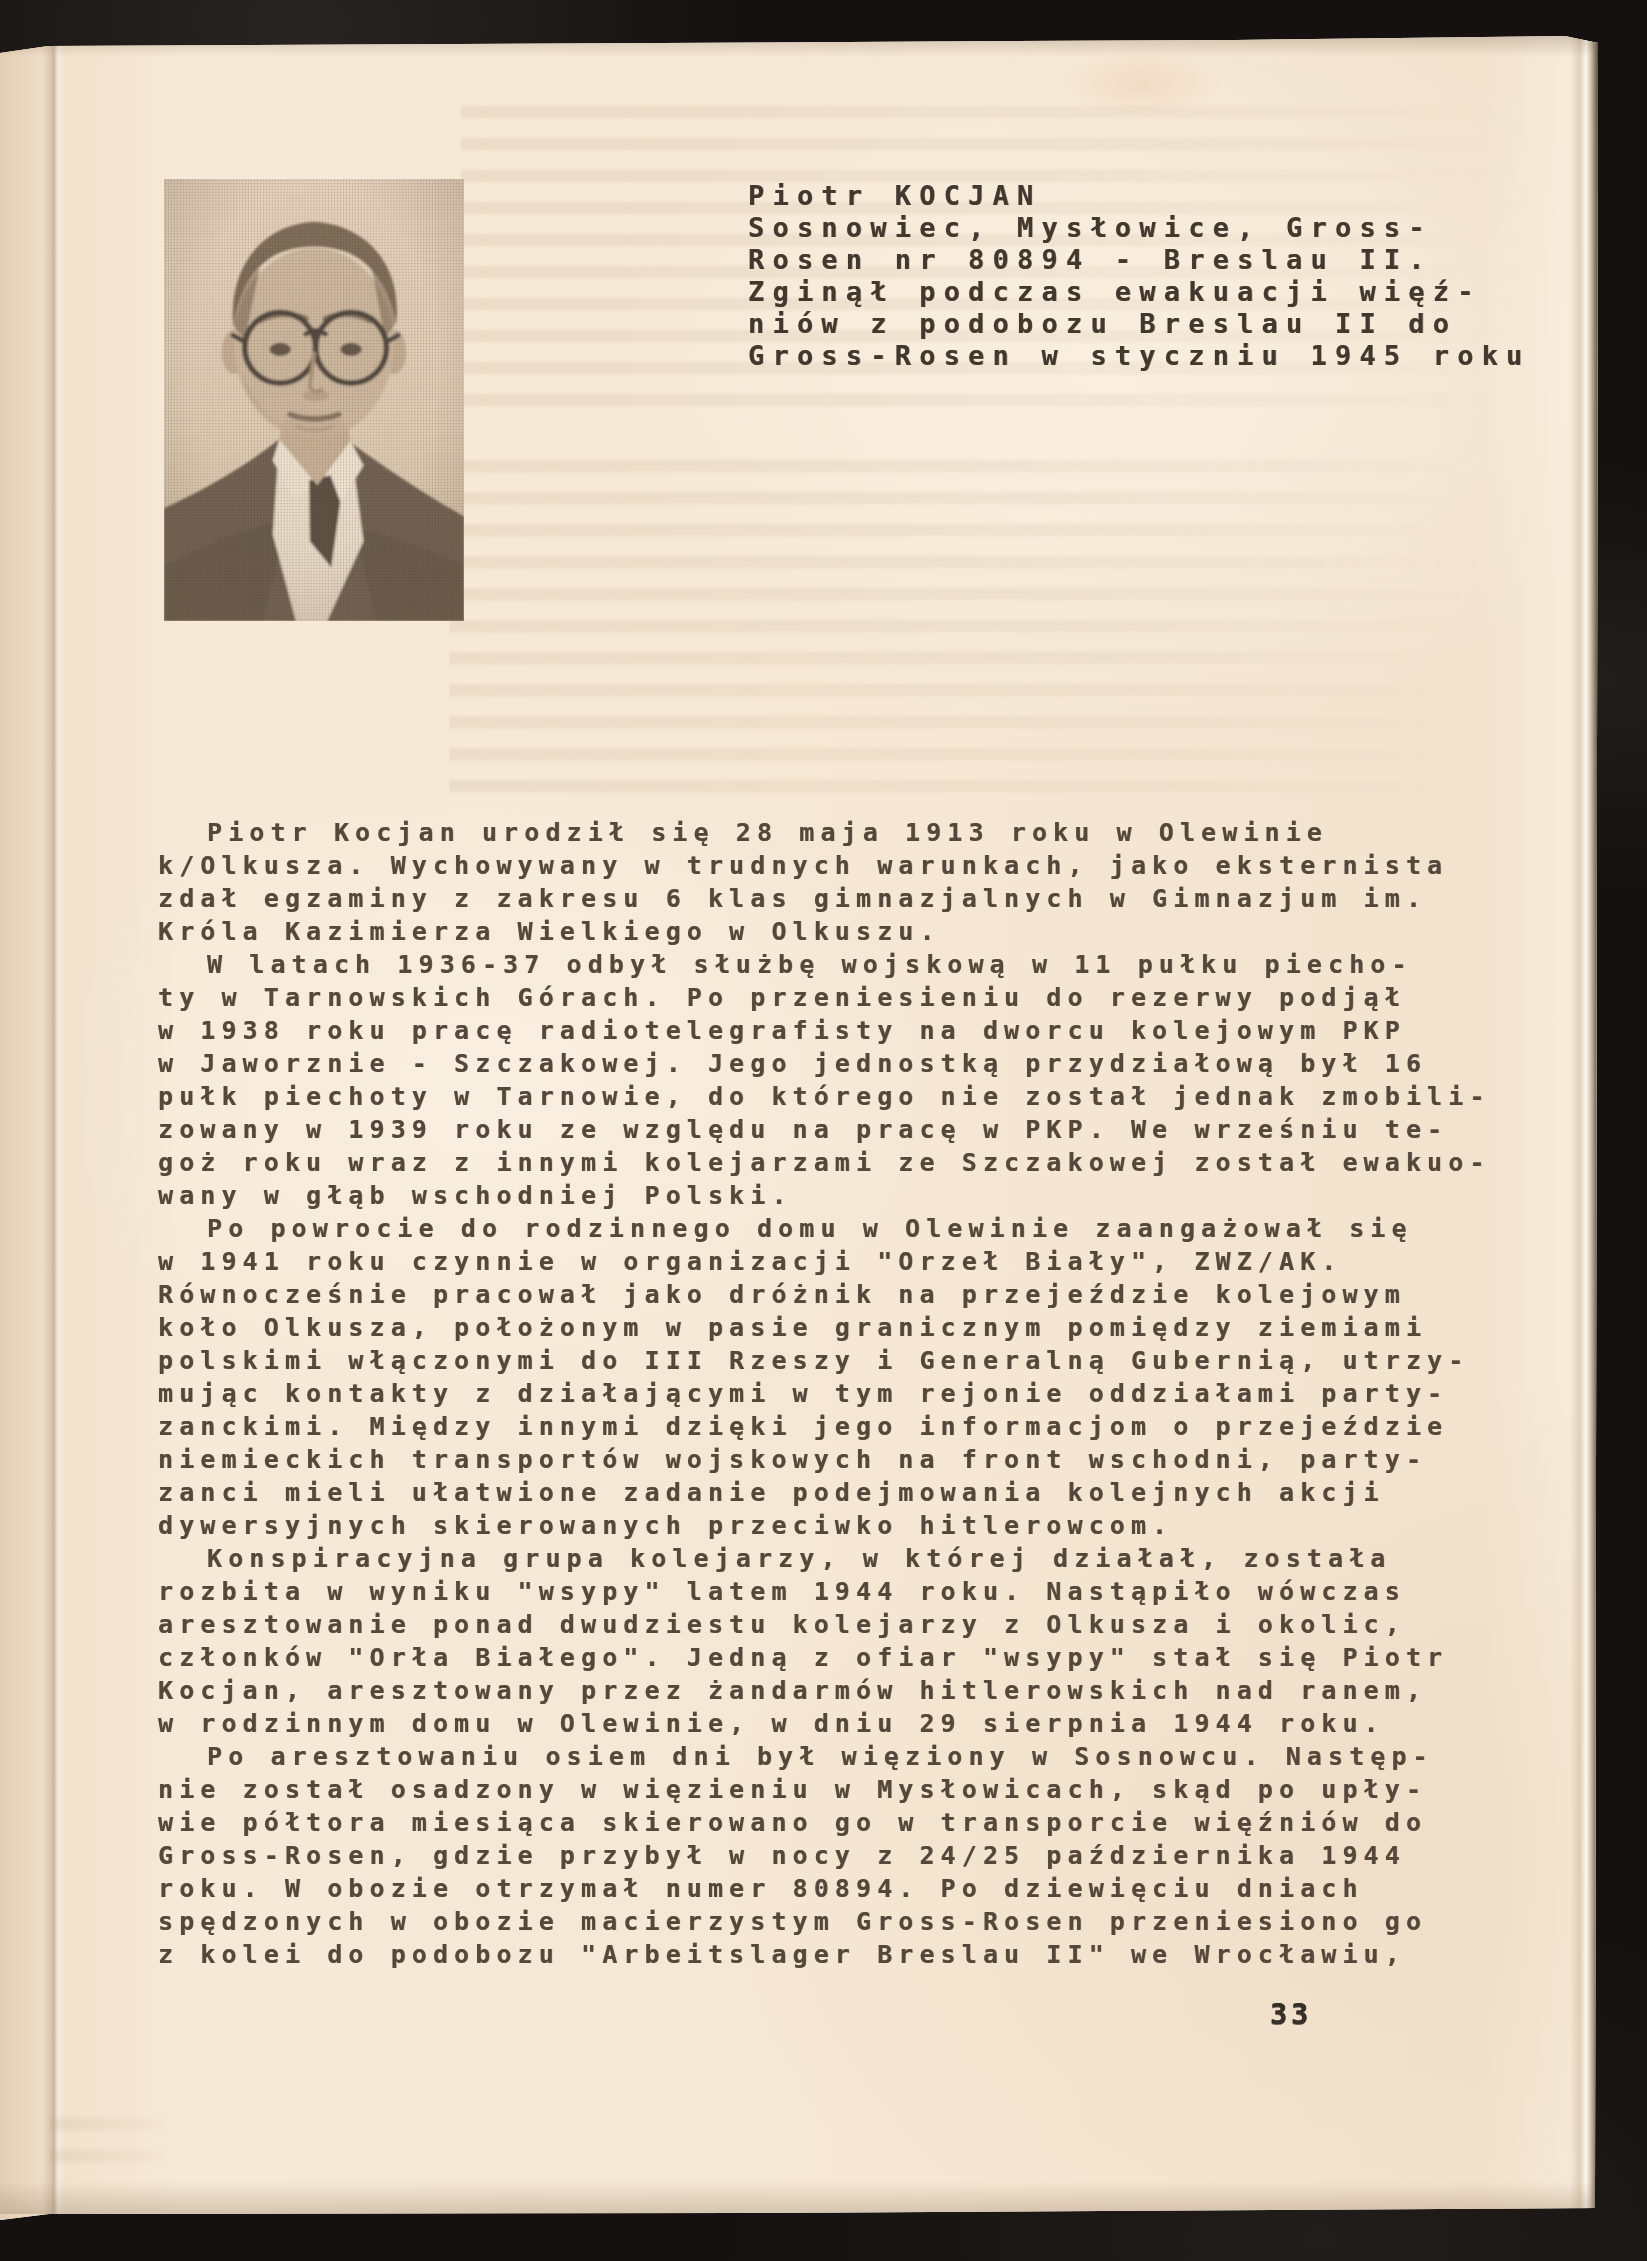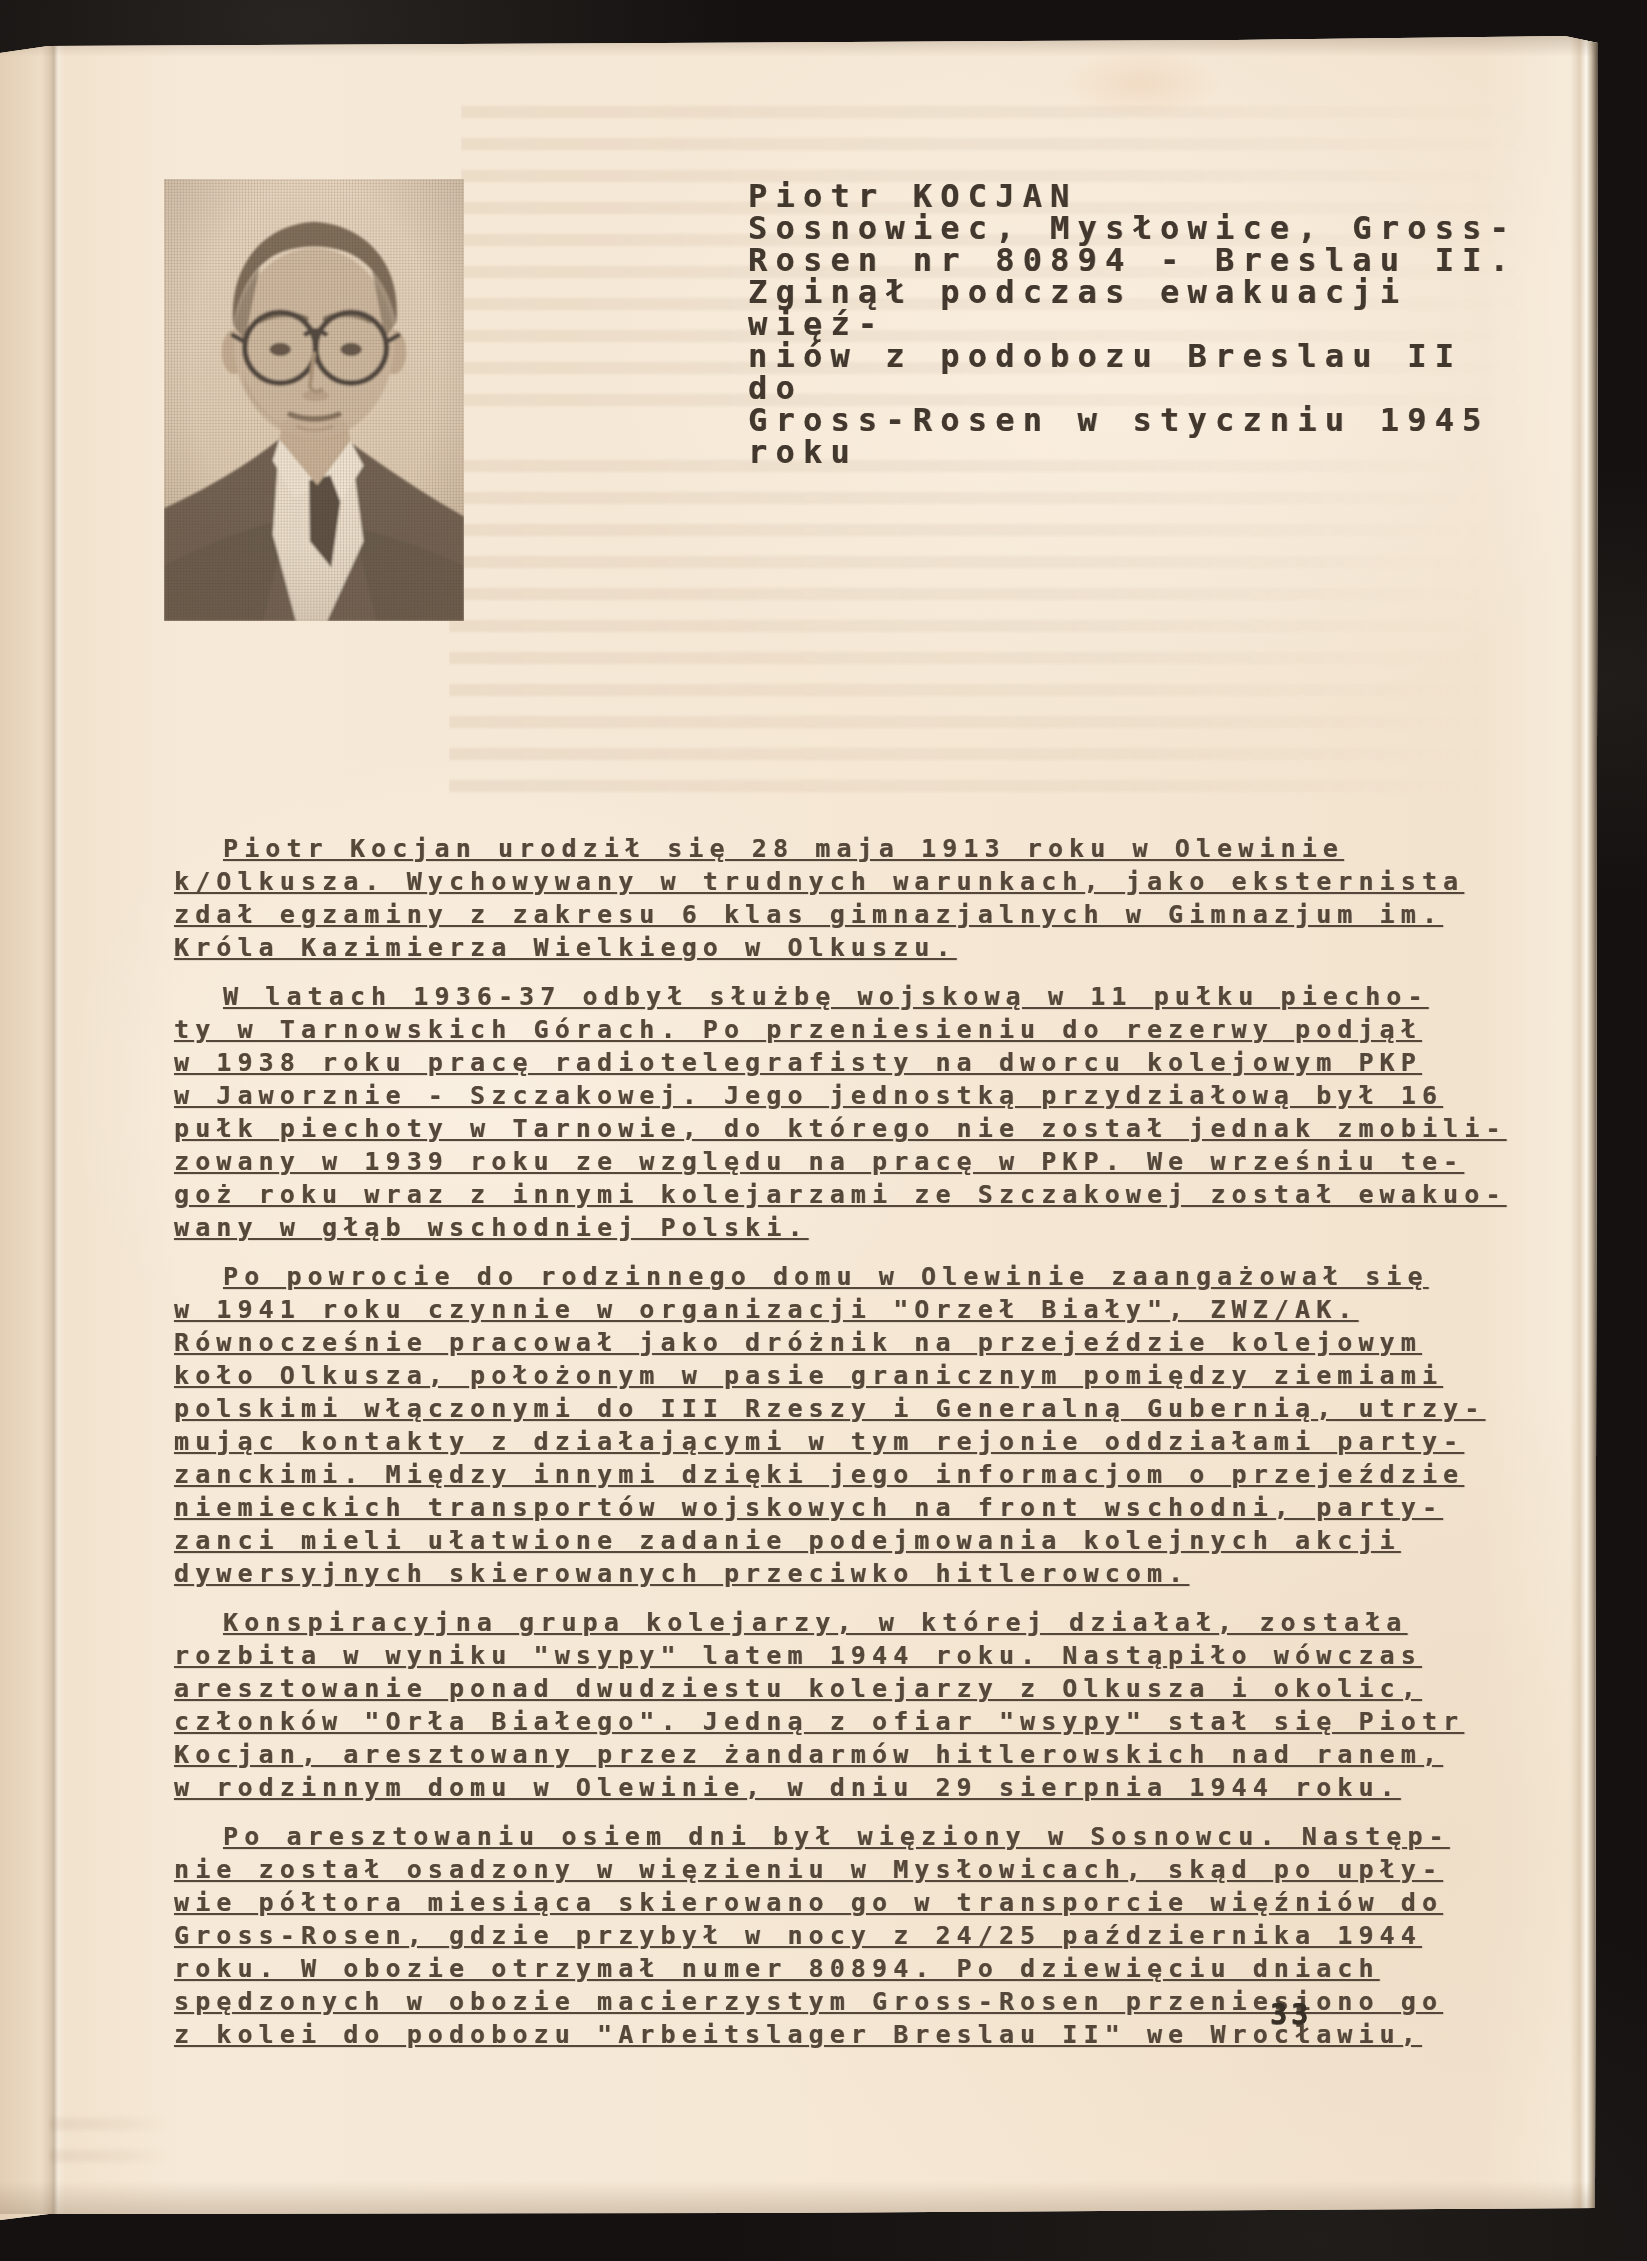--- a/index.html
+++ b/index.html
@@ -68,32 +68,32 @@
   .ghost-2 { left: 449px; top: 451px;  width: 1071px; height: 353px; }
   .ghost-3 { left: 49px;  top: 2109px; width: 124px;  height: 58px; filter: blur(2.5px); }
   
   .photo {
     position: absolute; left: 164px; top: 179px; width: 300px; height: 442px;
   }
   .photo svg { display: block; width: 100%; height: 100%; }
   
   .header-text {
     position: absolute; left: 748px; top: 180px; width: 791px;
-    font-weight: 700; font-size: 32px; line-height: 32px;
+    font-weight: 700; font-size: 27px; line-height: 32px;
     letter-spacing: 8.2px; color: #42382e;
     white-space: pre-wrap;
     text-shadow: 0.6px 0.3px 0 rgba(62,52,42,.45), -0.3px 0 0 rgba(62,52,42,.25);
   }
   .body-text {
     position: absolute; left: 158px; top: 816px; width: 1384px;
     font-weight: 700; font-size: 25px; line-height: 33px;
     letter-spacing: 6.1px; color: #554739;
     text-shadow: 0.5px 0.3px 0 rgba(75,62,50,.40), -0.3px 0 0 rgba(75,62,50,.20);
   }
-  .para { white-space: pre-wrap; text-indent: 49px; margin: 16px; text-decoration: underline; }
+  .para { white-space: pre-wrap; text-indent: 49px; margin: 0; }
   .page-number {
     position: absolute; left: 1270px; top: 1998px;
     font-weight: 700; font-size: 28px; line-height: 33px;
     letter-spacing: 4.1px; color: #383027;
     text-shadow: 0.7px 0 0 #383027, 0 0.7px 0 rgba(56,48,39,.7);
   }
 </style>
 </head>
 <body>
 

